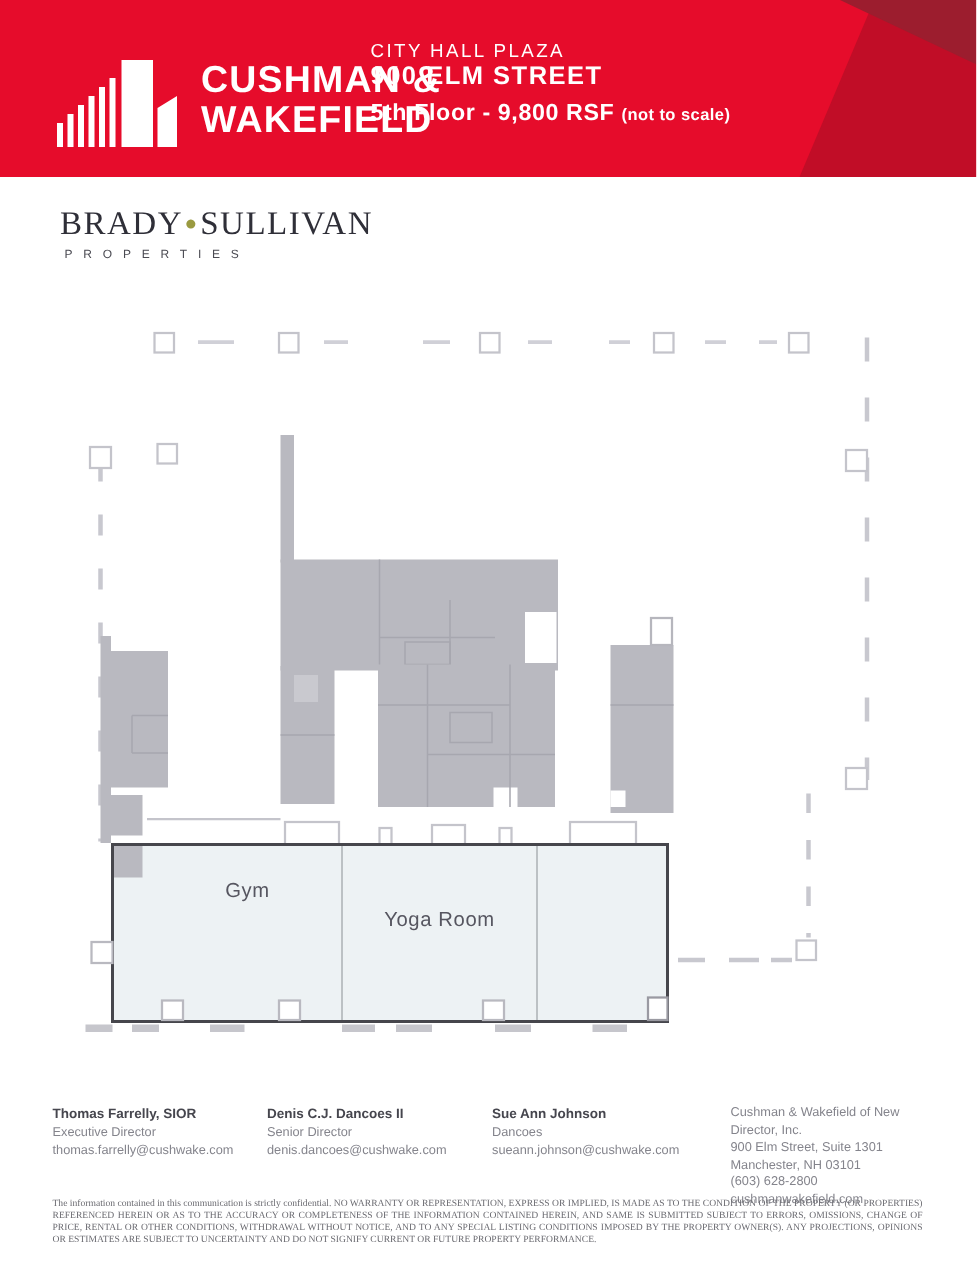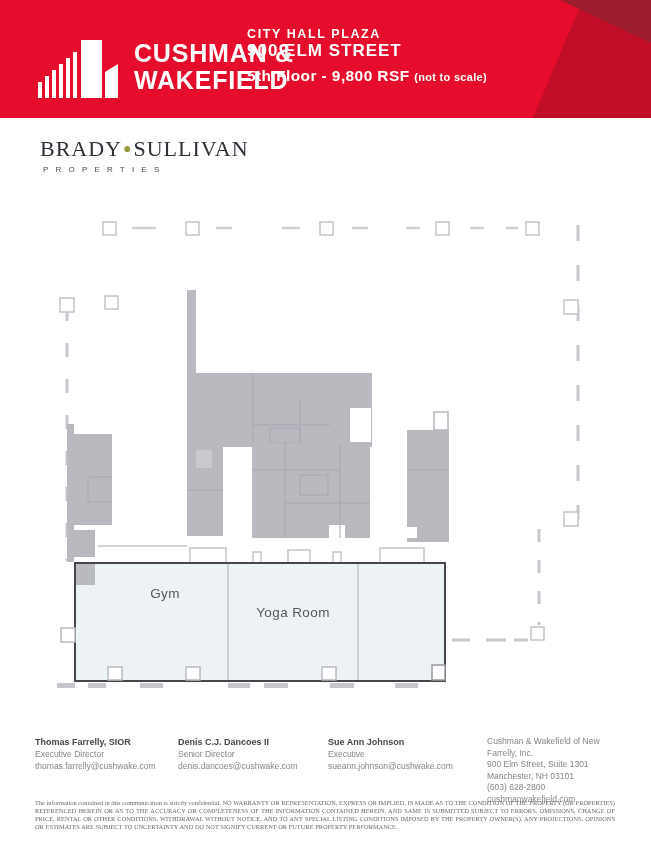--- a/index.html
+++ b/index.html
@@ -8,21 +8,21 @@
     position:relative; width:651px; height:845px; background:#ffffff;
     font-family:"Liberation Sans", sans-serif; overflow:hidden;
     margin:0 auto;
   }
   
   .header { position:absolute; left:0; top:0; width:651px; height:118px; background:#e60c2b; }
   .header svg.facets { position:absolute; left:0; top:0; }
   .logo { position:absolute; left:38px; top:36px; display:flex; align-items:center; }
   .logo-text { margin-left:12px; color:#fff; font-weight:bold; font-size:25px; line-height:1.08; letter-spacing:0.8px; }
   .title-block { position:absolute; left:247px; top:27px; color:#fff; }
-  .title-property { font-size:12.5px; letter-spacing:1.6px; font-weight:bold; }
+  .title-property { font-size:12.5px; letter-spacing:1.6px; font-weight:normal; }
   .title-address { font-size:17px; font-weight:bold; letter-spacing:1px; margin-top:0; }
   .title-floor { font-size:15.5px; font-weight:bold; margin-top:6px; letter-spacing:0.4px; }
   .title-note { font-size:11px; font-weight:bold; letter-spacing:0.3px; }
   
   .brady { position:absolute; left:40px; top:136px; }
   .brady-name { font-family:"Liberation Serif", serif; font-size:22px; color:#2f2f38; letter-spacing:1px; }
   .brady-dot { color:#9a9a40; font-size:14px; vertical-align:3px; padding:0 1px; }
   .brady-sub { font-size:8px; color:#4a4a52; letter-spacing:7.2px; margin-top:3px; margin-left:3px; }
   
   .plan { position:absolute; left:0; top:195px; width:651px; height:520px; }
@@ -181,26 +181,26 @@
     <div>Senior Director</div>
     <div>denis.dancoes@cushwake.com</div>
   </div>
   <div class="contact" style="left:35px;">
     <div class="c-name">Thomas Farrelly, SIOR</div>
     <div>Executive Director</div>
     <div>thomas.farrelly@cushwake.com</div>
   </div>
   <div class="contact" style="left:328px;">
     <div class="c-name">Sue Ann Johnson</div>
-    <div>Executive</div>
+    <div>Dancoes</div>
     <div>sueann.johnson@cushwake.com</div>
   </div>
   <div class="company">
     <div>Cushman &amp; Wakefield of New</div>
-    <div>Farrelly, Inc.</div>
+    <div>Director, Inc.</div>
     <div>900 Elm Street, Suite 1301</div>
     <div>Manchester, NH 03101</div>
     <div>(603) 628-2800</div>
     <div>cushmanwakefield.com</div>
   </div>
 
   <div class="disclaimer">The information contained in this communication is strictly confidential. NO WARRANTY OR REPRESENTATION, EXPRESS OR IMPLIED, IS MADE AS TO THE CONDITION OF THE PROPERTY (OR PROPERTIES) REFERENCED HEREIN OR AS TO THE ACCURACY OR COMPLETENESS OF THE INFORMATION CONTAINED HEREIN, AND SAME IS SUBMITTED SUBJECT TO ERRORS, OMISSIONS, CHANGE OF PRICE, RENTAL OR OTHER CONDITIONS, WITHDRAWAL WITHOUT NOTICE, AND TO ANY SPECIAL LISTING CONDITIONS IMPOSED BY THE PROPERTY OWNER(S). ANY PROJECTIONS, OPINIONS OR ESTIMATES ARE SUBJECT TO UNCERTAINTY AND DO NOT SIGNIFY CURRENT OR FUTURE PROPERTY PERFORMANCE.</div>
 
 </div>
 

